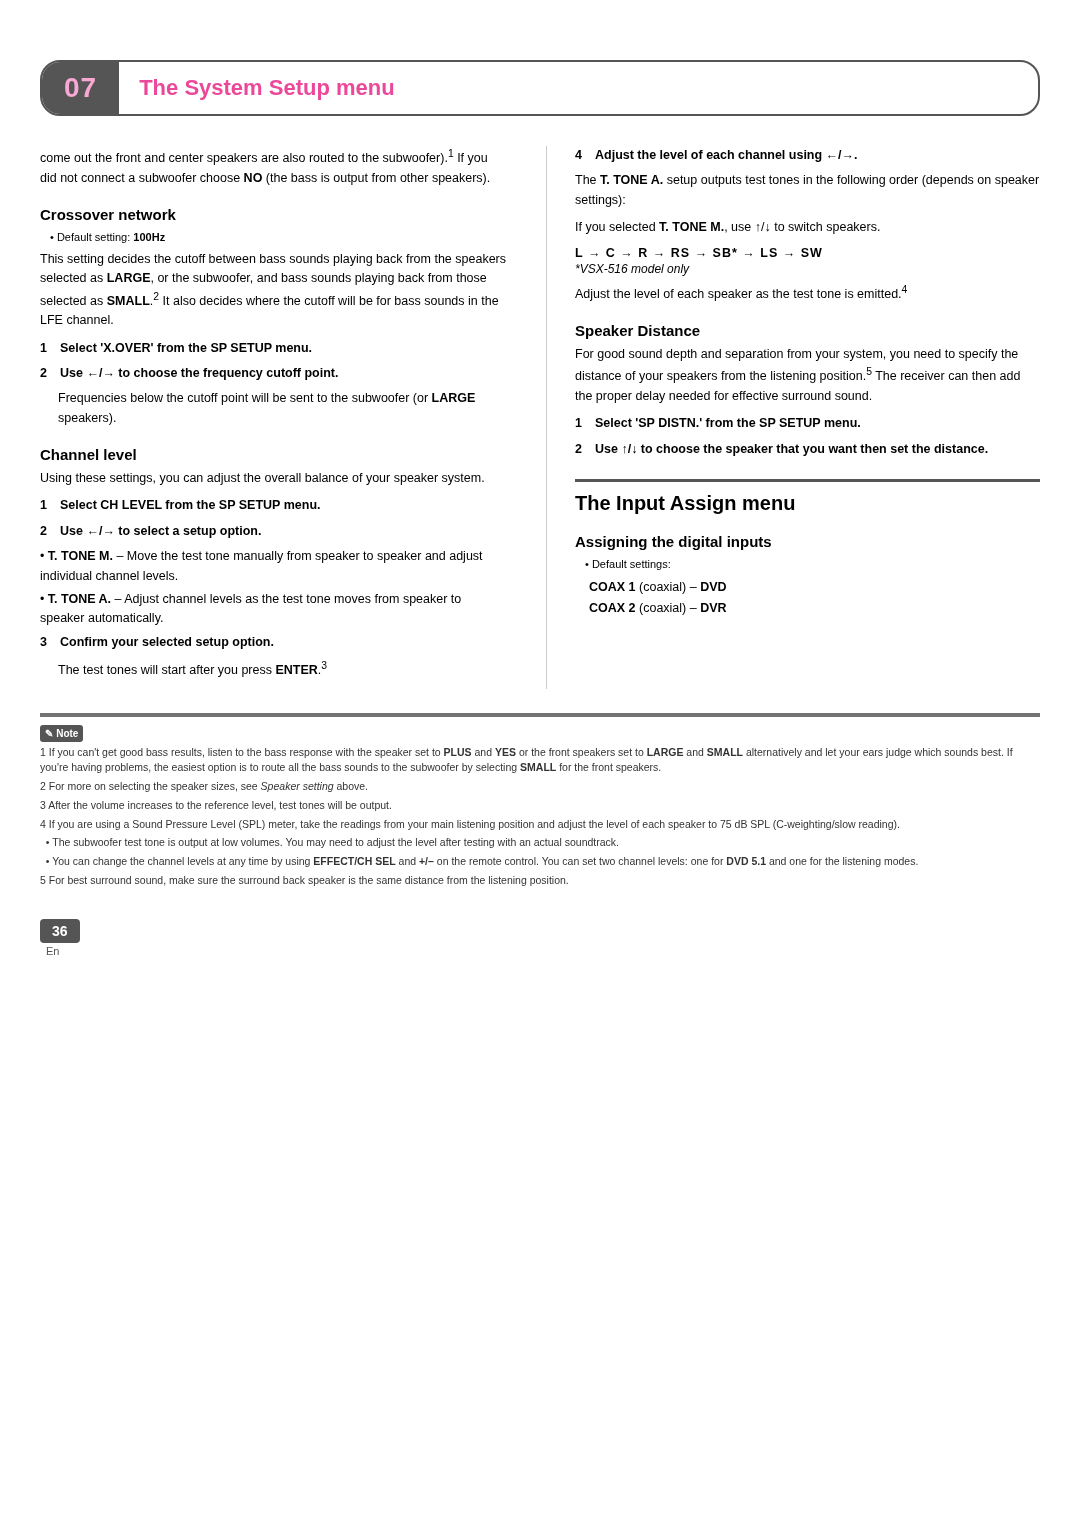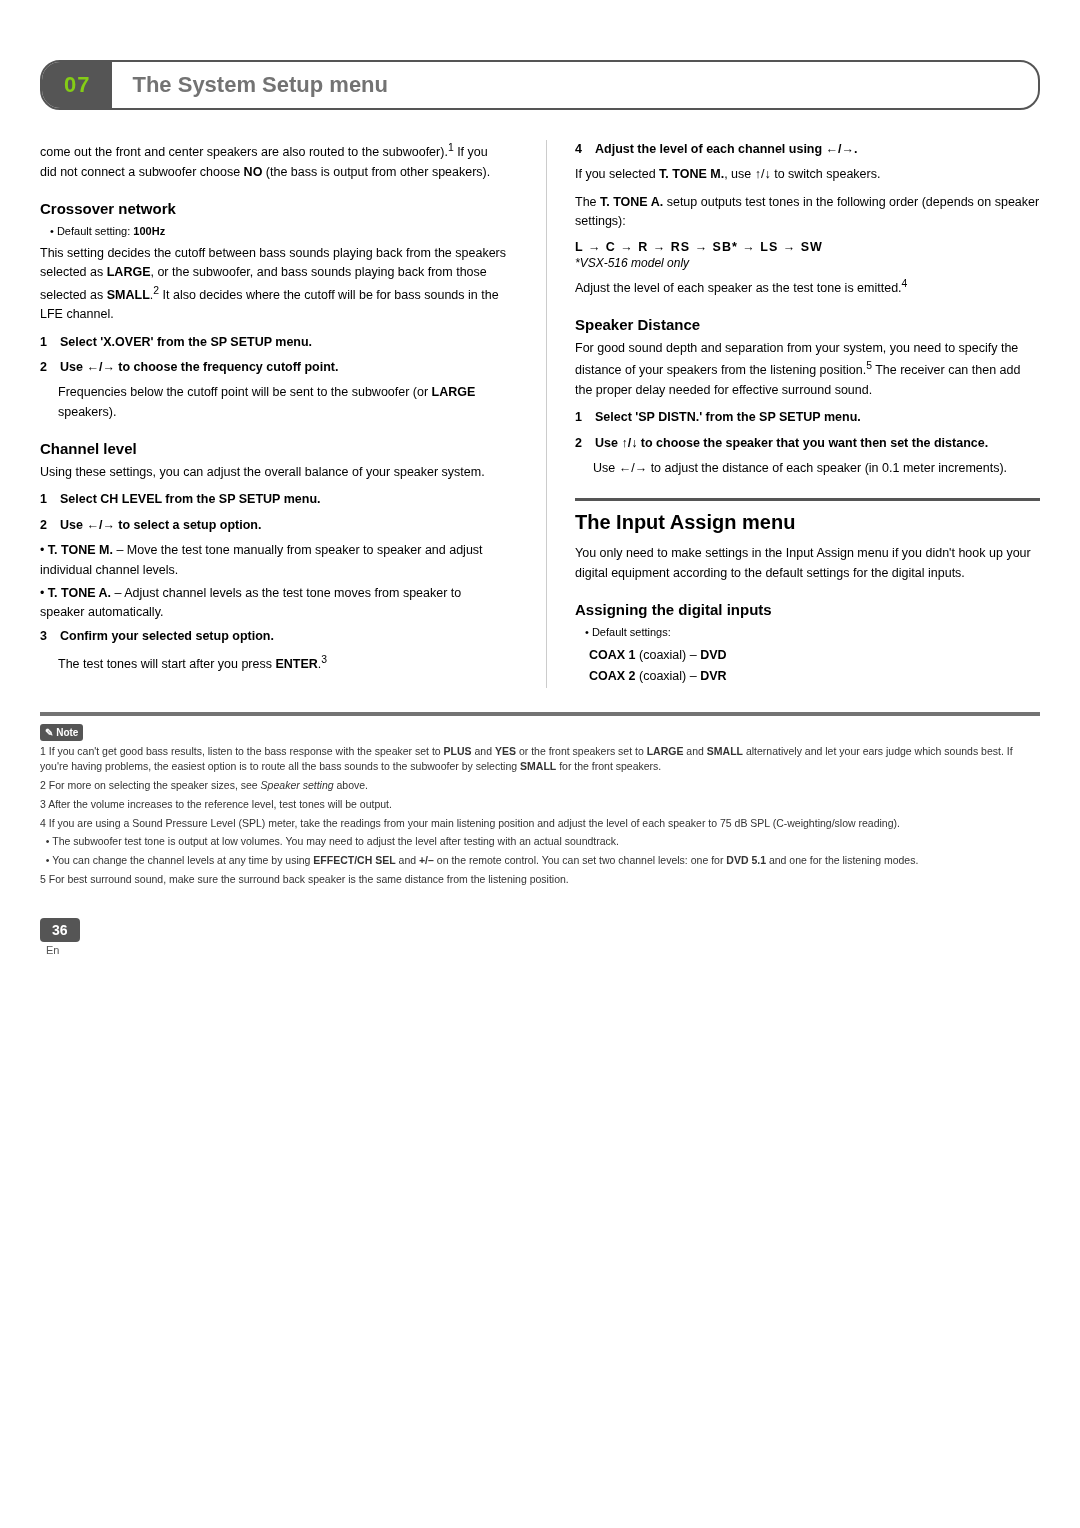--- a/index.html
+++ b/index.html
@@ -25,31 +25,31 @@
       display: flex;
       align-items: center;
       margin: 0 40px 30px 40px;
       border: 2px solid #555;
       border-radius: 20px;
       overflow: hidden;
       padding: 0;
     }
     .chapter-number {
       background: #555;
-      color: #84cc16;
-      font-size: 22px;
+      color: #f9a8d4;
+      font-size: 28px;
       font-weight: bold;
       padding: 10px 22px;
       letter-spacing: 1px;
     }
     .chapter-title {
       font-size: 22px;
       font-weight: bold;
       padding: 10px 20px;
-      color: #737373;
+      color: #ec4899;
     }
 
     
     .content {
       display: flex;
       gap: 12px;
       padding: 0 40px;
       justify-content: flex-end;
     }
     .left-col {
@@ -266,24 +266,24 @@
 
     </div>
 
     <div class="right-col">
 
       <div class="step">
         <span class="step-num">4</span>
         <span class="step-content"><b>Adjust the level of each channel using ←/→.</b></span>
       </div>
       <p class="intro-text">
+        The <b>T. TONE A.</b> setup outputs test tones in the following order (depends on speaker settings):
+      </p>
+      <p class="intro-text">
         If you selected <b>T. TONE M.</b>, use ↑/↓ to switch speakers.
-      </p>
-      <p class="intro-text">
-        The <b>T. TONE A.</b> setup outputs test tones in the following order (depends on speaker settings):
       </p>
       <div class="channel-seq">
         L → C → R → RS → SB* → LS → SW
       </div>
       <div class="asterisk-note">*VSX-516 model only</div>
       <p class="intro-text">
         Adjust the level of each speaker as the test tone is emitted.<sup>4</sup>
       </p>
 
       <div class="section-heading">Speaker Distance</div>
@@ -293,27 +293,23 @@
 
       <div class="step">
         <span class="step-num">1</span>
         <span class="step-content"><b>Select 'SP DISTN.' from the SP SETUP menu.</b></span>
       </div>
 
       <div class="step">
         <span class="step-num">2</span>
         <span class="step-content"><b>Use ↑/↓ to choose the speaker that you want then set the distance.</b></span>
       </div>
-      <div class="intro-text" style="margin-left:18px;">
-        Use ←/→ to adjust the distance of each speaker (in 0.1 meter increments).
-      </div>
 
       <div class="section-divider"></div>
       <div class="major-heading">The Input Assign menu</div>
-      <p class="intro-text">You only need to make settings in the Input Assign menu if you didn't hook up your digital equipment according to the default settings for the digital inputs.</p>
 
       <div class="section-heading">Assigning the digital inputs</div>
       <div class="bullet-item">Default settings:</div>
       <div class="default-settings">
         <span class="coax-line">
           <b>COAX 1</b> <span>(coaxial)</span> – <b>DVD</b>
         </span>
         <span class="coax-line">
           <b>COAX 2</b> <span>(coaxial)</span> – <b>DVR</b>
         </span>

